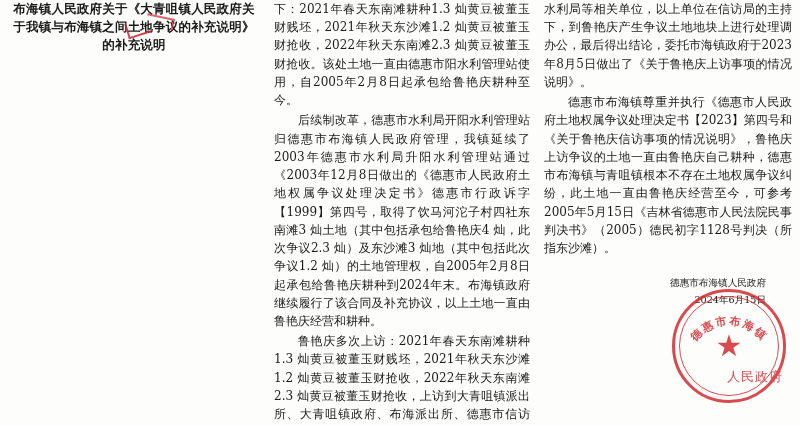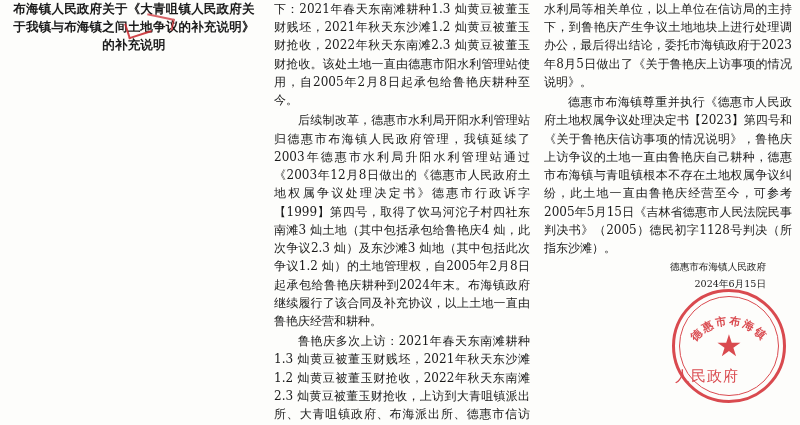--- a/index.html
+++ b/index.html
@@ -50,21 +50,21 @@
     line-height: 1.52;
     text-align: justify;
     text-justify: inter-ideograph;
     margin: 0 0 2px 0;
     text-indent: 2em;
   }
   p.body-par.no-indent {
     text-indent: 0;
   }
   .sign-block {
-    margin-top: 2px;
+    margin-top: 18px;
     font-family: "DejaVu Serif", "Liberation Serif", serif;
     font-size: 9.6px;
     line-height: 1.7;
     text-align: right;
     padding-right: 26px;
   }
   .sign-line {
     display: block;
   }
   
@@ -104,24 +104,24 @@
     font-family: "DejaVu Serif", "Liberation Serif", serif;
     font-size: 11px;
     font-weight: bold;
     letter-spacing: 2px;
   }
   .seal .seal-bottom {
     position: absolute;
     left: 0;
     bottom: 14px;
     width: 100%;
-    text-align: left;
+    text-align: right;
     color: #d2232a;
     font-family: "DejaVu Serif", "Liberation Serif", serif;
-    font-size: 15px;
+    font-size: 13px;
     letter-spacing: 1px;
   }
   
   .ink-mark {
     position: absolute;
     pointer-events: none;
   }
   .ink-1 {
     left: 118px;
     top: 20px;

